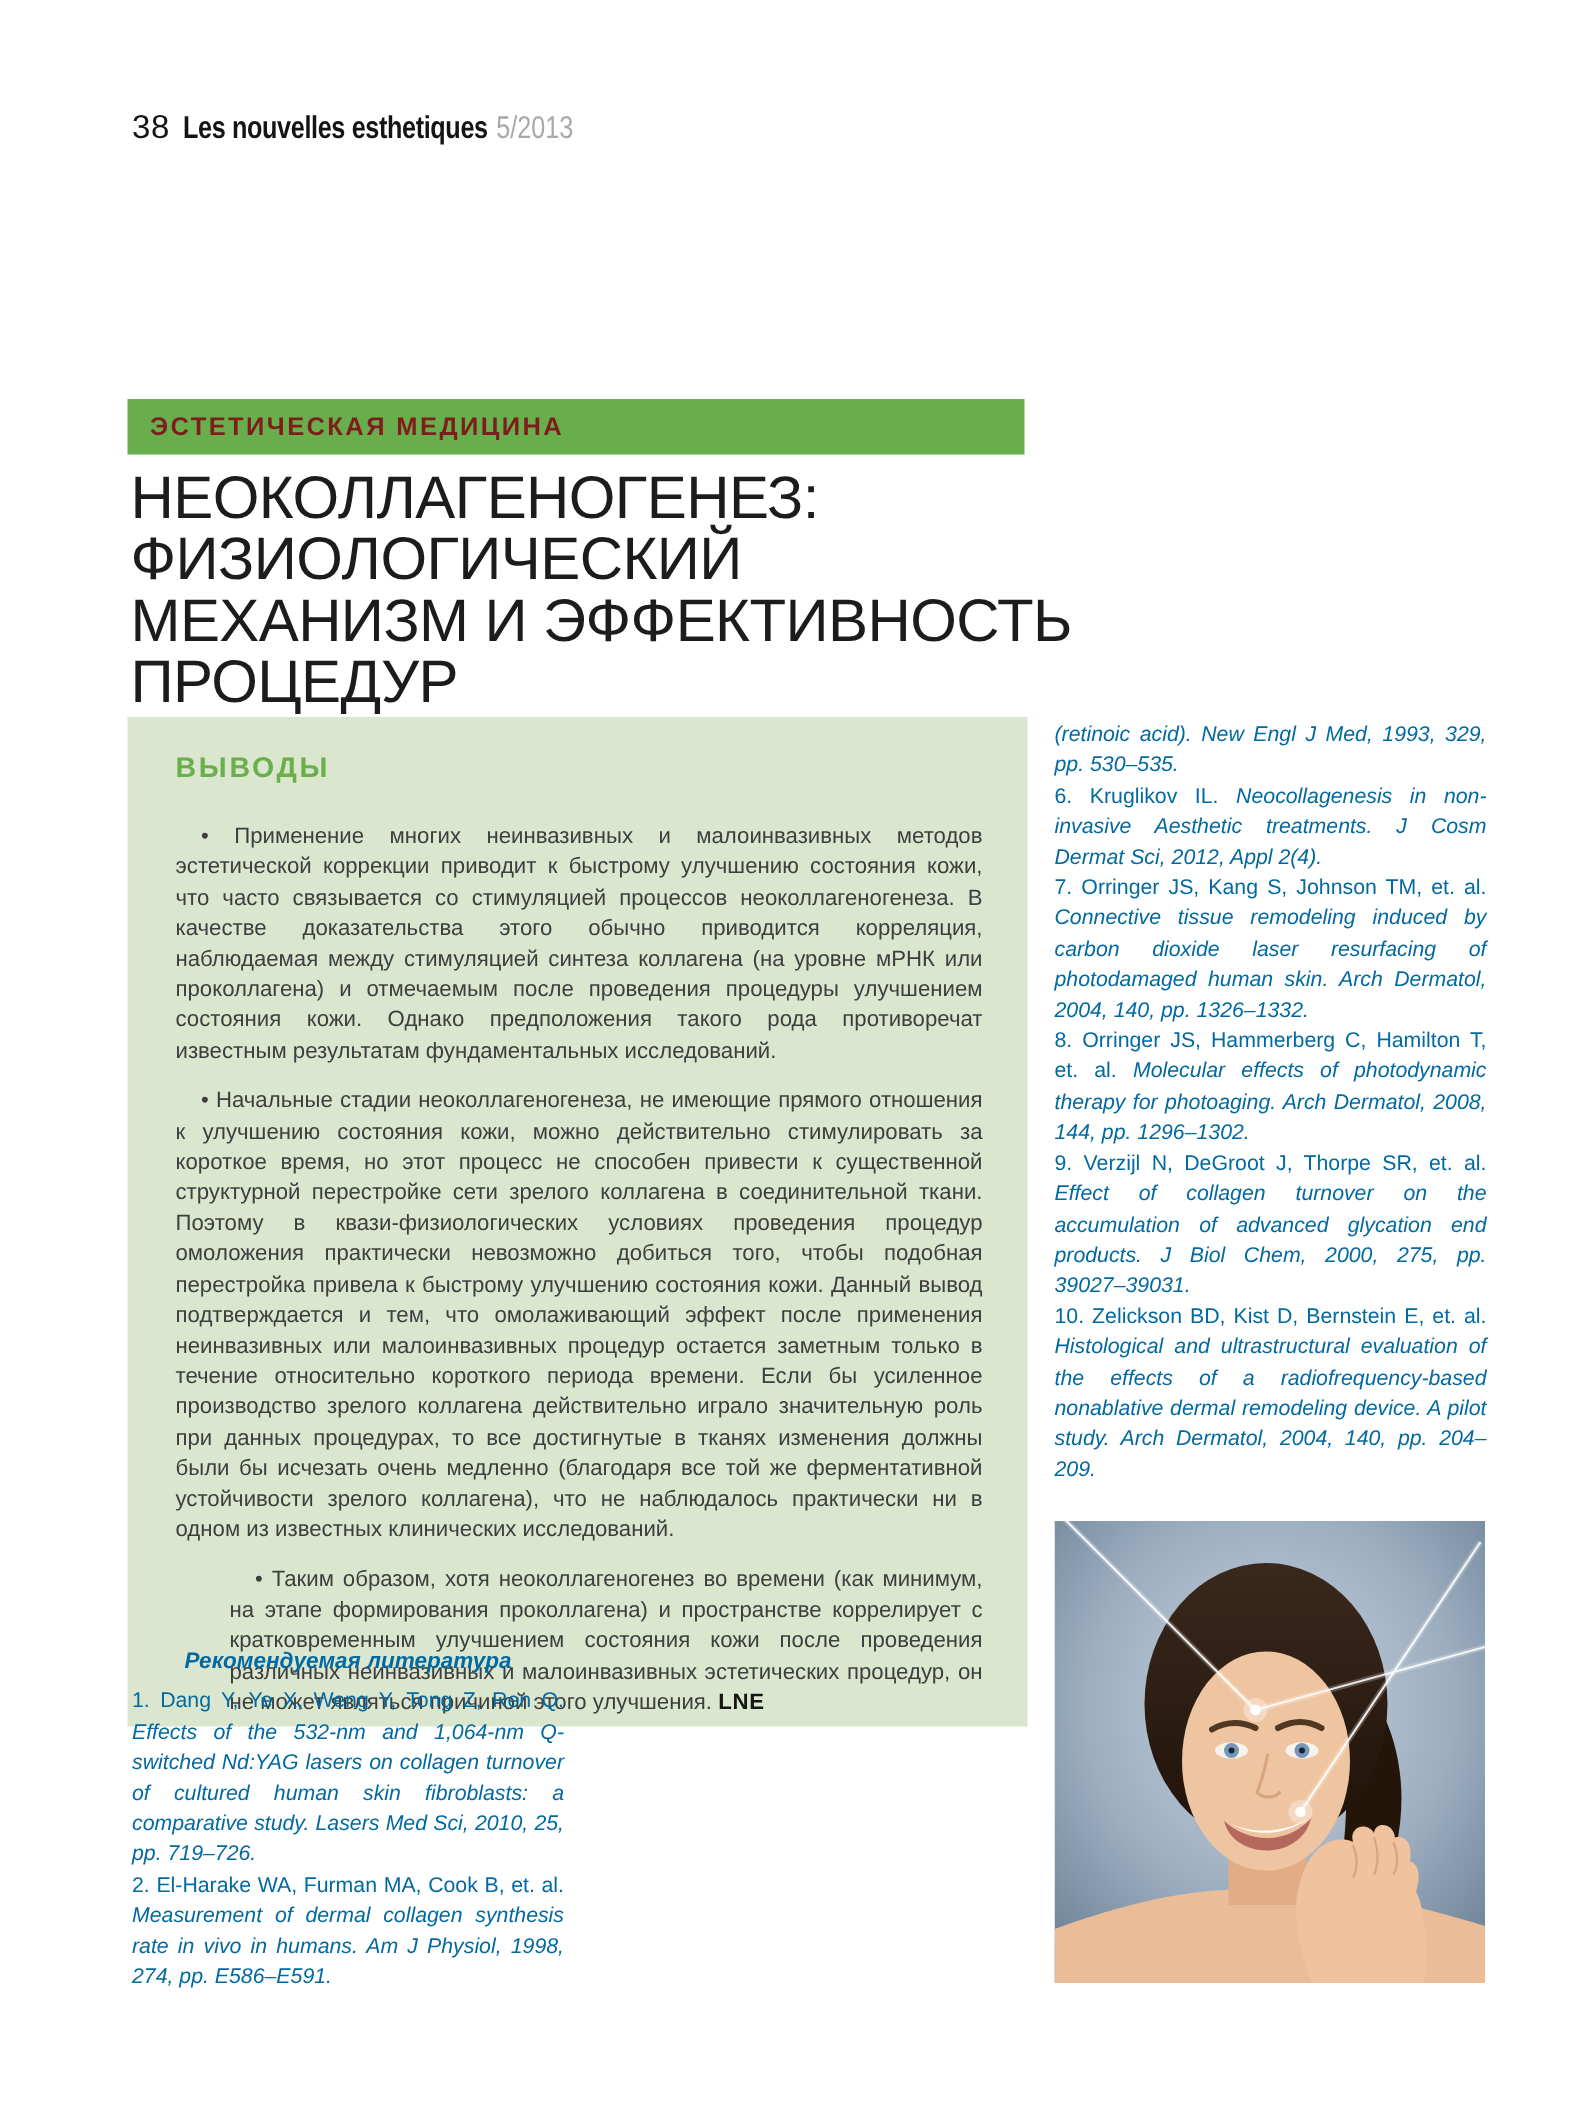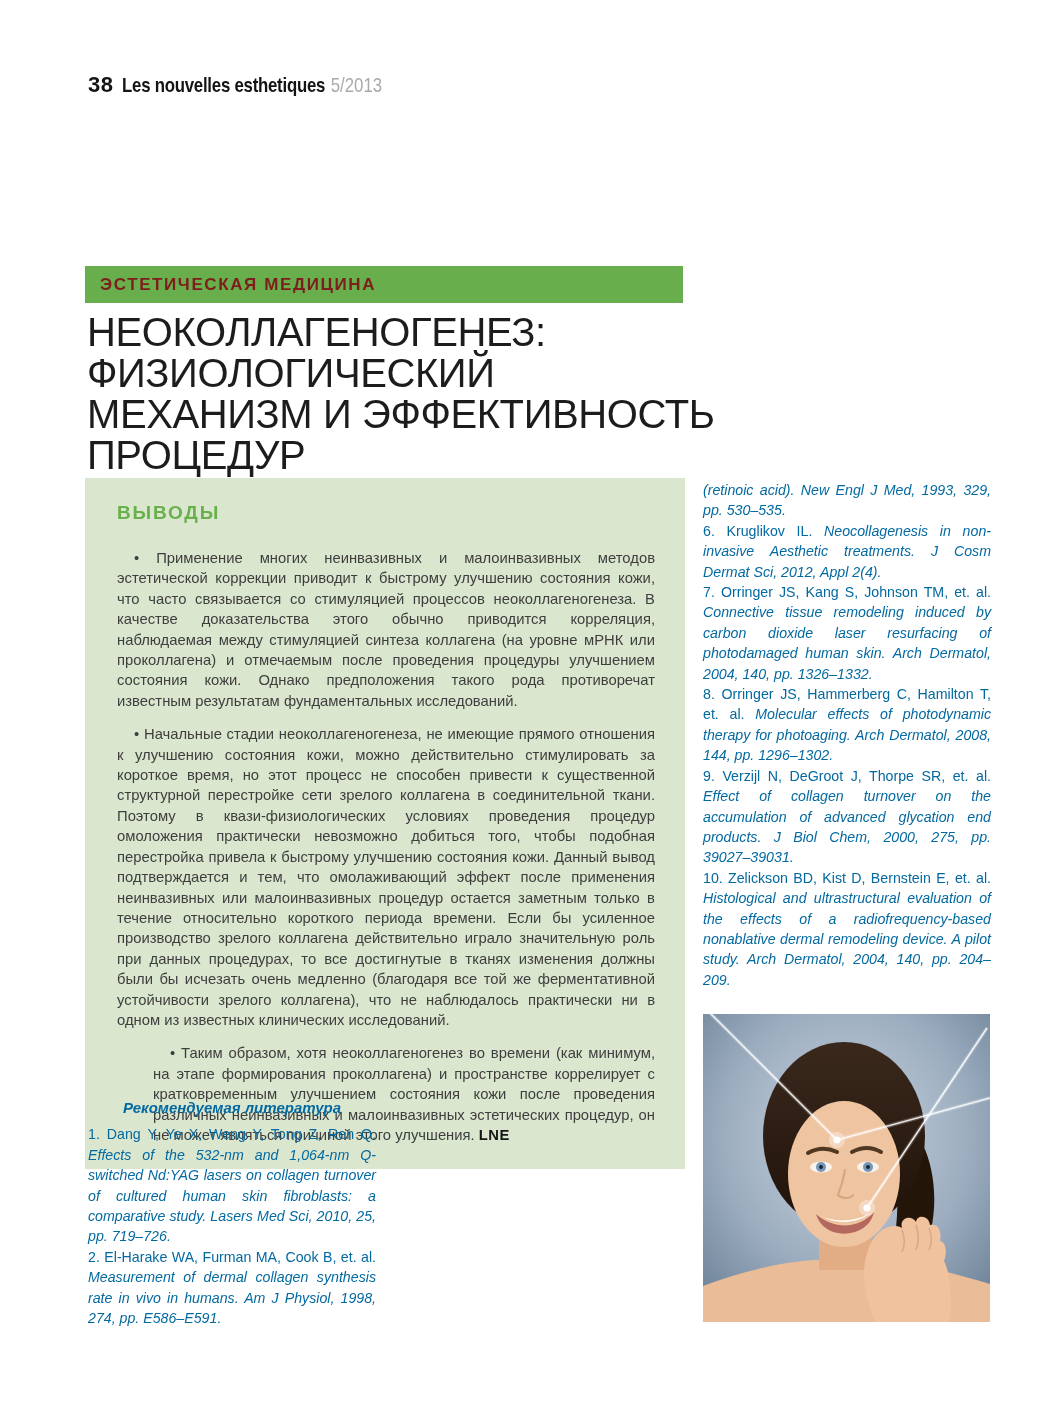--- a/index.html
+++ b/index.html
@@ -3,38 +3,38 @@
 <meta charset="utf-8">
 <style>
   html,body{margin:0;padding:0;}
   body{
     width:1063px;height:1403px;position:relative;background:#ffffff;
     font-family:"Liberation Sans",sans-serif;color:#1e1e1e;
     overflow:hidden;
   }
   
   .m-header{position:absolute;left:88px;top:72px;display:flex;align-items:baseline;white-space:nowrap;}
-  .page-num{font-size:22px;font-weight:bold;color:#141414;letter-spacing:.5px;}
+  .page-num{font-size:22px;font-weight:normal;color:#141414;letter-spacing:.5px;}
   .mag-wrap{display:inline-block;transform:scaleX(.8);transform-origin:left bottom;margin-left:9px;}
   .mag-name{font-size:21px;font-weight:bold;color:#141414;letter-spacing:-.3px;}
   .issue{font-size:21px;font-weight:normal;color:#a9a9a9;margin-left:7px;}
   
   .banner{
     position:absolute;left:85px;top:266px;width:583px;height:37px;
     background:var(--banner-green,#68ae4c);color:#7f1d1d;
     font-size:17px;font-weight:bold;letter-spacing:1.6px;
     line-height:38px;padding-left:15px;
   }
   
   .article-title{position:absolute;left:87px;top:312px;width:660px;color:#1c1c1c;}
   .article-title .line{display:block;font-size:40px;line-height:41px;font-weight:400;letter-spacing:-.4px;}
   
   .conclusions{
     position:absolute;left:85px;top:478px;width:600px;box-sizing:border-box;
-    background:var(--box-bg,#dbe6cf);padding:24px 30px 24px 32px;
+    background:var(--box-bg,#dbe6cf);padding:24px 30px 6px 32px;
   }
   .conclusions h2{
     margin:0 0 24px 0;font-size:19px;font-weight:bold;
     color:var(--heading-green,#69b04c);letter-spacing:1.8px;
   }
   .box-p{
     margin:0 0 13px 0;font-size:14.8px;line-height:20.4px;color:#3e3e3e;
     text-align:justify;text-indent:17px;
   }
   .box-p:last-child{margin-bottom:0;margin-left:36px;}

